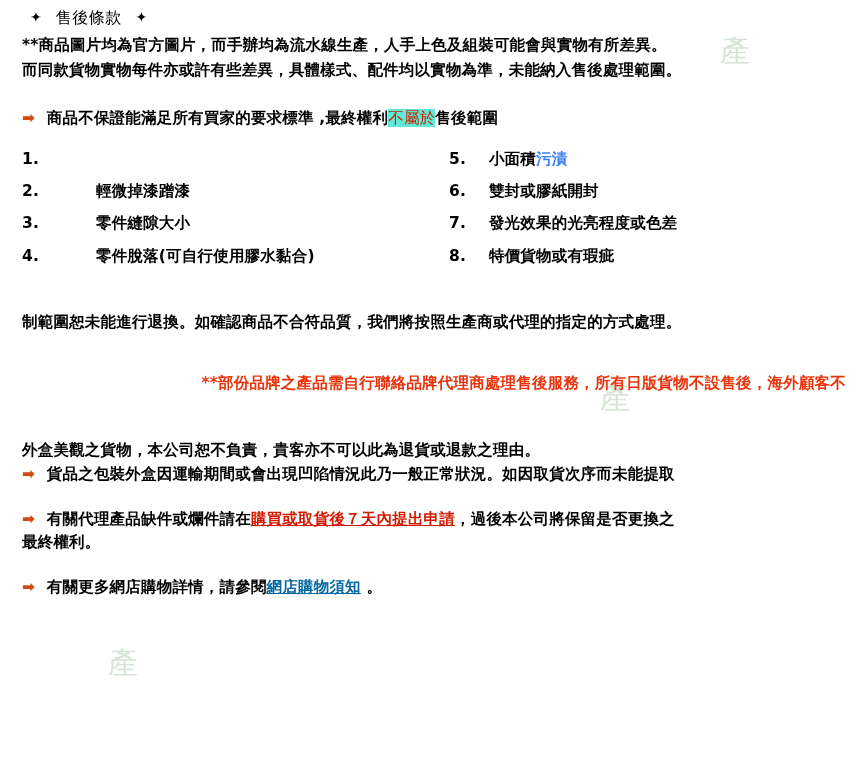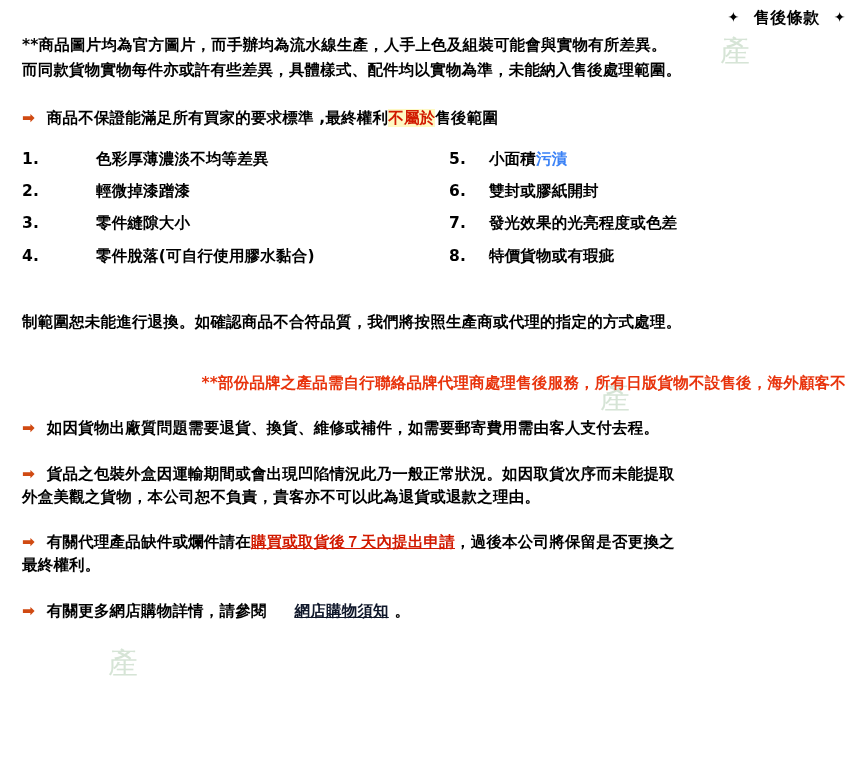--- a/index.html
+++ b/index.html
@@ -15,25 +15,24 @@
     color: #000000;
     line-height: 1.5;
     overflow: hidden;
   }
   .page {
     padding: 6px 18px 0 22px;
     box-sizing: border-box;
     width: 864px;
   }
   .title-line {
-    font-weight: bold;
+    font-weight: normal;
     font-size: 16px;
     margin: 0 0 4px 8px;
     letter-spacing: 0.5px;
-    text-align: right;
   }
   .diamond {
     font-size: 14px;
     vertical-align: 1px;
   }
   .para {
     margin: 0 0 2px 0;
     font-weight: bold;
     letter-spacing: 0.2px;
   }
@@ -45,23 +44,23 @@
     font-weight: bold;
     margin: 0;
     letter-spacing: 0.2px;
   }
   .arrow {
     color: #d04a12;
     font-weight: bold;
     margin-right: 6px;
   }
   .hl {
-    background: #fef9c3;
+    background: #5eead4;
     color: #d11a00;
-    font-weight: bold;
+    font-weight: normal;
   }
   .list-wrap {
     display: flex;
     margin-top: 18px;
   }
   .list-col {
     display: flex;
     flex-direction: column;
   }
   .list-col.left { width: 430px; }
@@ -91,23 +90,22 @@
     margin: 0;
     letter-spacing: 0.2px;
     text-align: right;
   }
   .underline-red {
     color: #d11a00;
     text-decoration: underline;
     font-weight: bold;
   }
   .link {
-    color: #0f172a;
+    color: #0369a1;
     text-decoration: underline;
-    padding-left: 28px;
   }
   .watermark {
     position: absolute;
     color: #cfe0cf;
     opacity: 0.85;
     font-size: 30px;
     pointer-events: none;
     z-index: 0;
   }
   .layer { position: relative; z-index: 2; }
@@ -130,21 +128,20 @@
 
   <p class="arrow-line">
     <span class="arrow">➡</span>
     <span>商品不保證能滿足所有買家的要求標準  ,最終權利</span><span class="hl">不屬於</span><span>售後範圍</span>
   </p>
 
   <div class="list-wrap">
     <div class="list-col left">
       <div class="list-item">
         <span class="num">1.</span>
-        <span>色彩厚薄濃淡不均等差異</span>
       </div>
       <div class="list-item">
         <span class="num">2.</span>
         <span>輕微掉漆蹭漆</span>
       </div>
       <div class="list-item">
         <span class="num">3.</span>
         <span>零件縫隙大小</span>
       </div>
       <div class="list-item">
@@ -177,33 +174,29 @@
 
   <p class="para">制範圍恕未能進行退換。如確認商品不合符品質，我們將按照生產商或代理的指定的方式處理。</p>
 
   <div class="spacer-md"></div>
   <div class="spacer-sm"></div>
 
   <p class="red-para">**部份品牌之產品需自行聯絡品牌代理商處理售後服務，所有日版貨物不設售後，海外顧客不</p>
 
   <div class="spacer-md"></div>
 
-  <p class="arrow-line">
-    <span class="arrow">➡</span>
-    <span>如因貨物出廠質問題需要退貨、換貨、維修或補件，如需要郵寄費用需由客人支付去程。</span>
-  </p>
-
-  <div class="spacer-md"></div>
-
+
+  <div class="spacer-md"></div>
+
+  <p class="arrow-line">
+    <span>外盒美觀之貨物，本公司恕不負責，貴客亦不可以此為退貨或退款之理由。</span>
+  </p>
   <p class="arrow-line">
     <span class="arrow">➡</span>
     <span>貨品之包裝外盒因運輸期間或會出現凹陷情況此乃一般正常狀況。如因取貨次序而未能提取</span>
-  </p>
-  <p class="arrow-line">
-    <span>外盒美觀之貨物，本公司恕不負責，貴客亦不可以此為退貨或退款之理由。</span>
   </p>
 
   <div class="spacer-md"></div>
 
   <p class="arrow-line">
     <span class="arrow">➡</span>
     <span>有關代理產品缺件或爛件請在</span><span class="underline-red">購買或取貨後７天內提出申請</span><span>，過後本公司將保留是否更換之</span>
   </p>
   <p class="arrow-line">
     <span>最終權利。</span>

